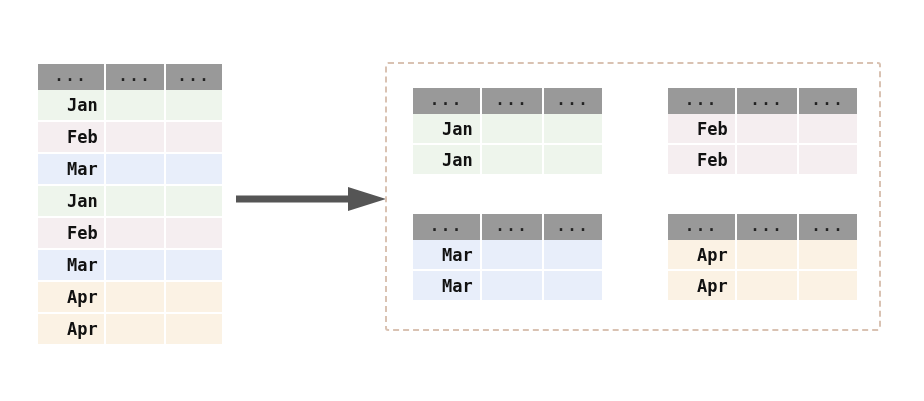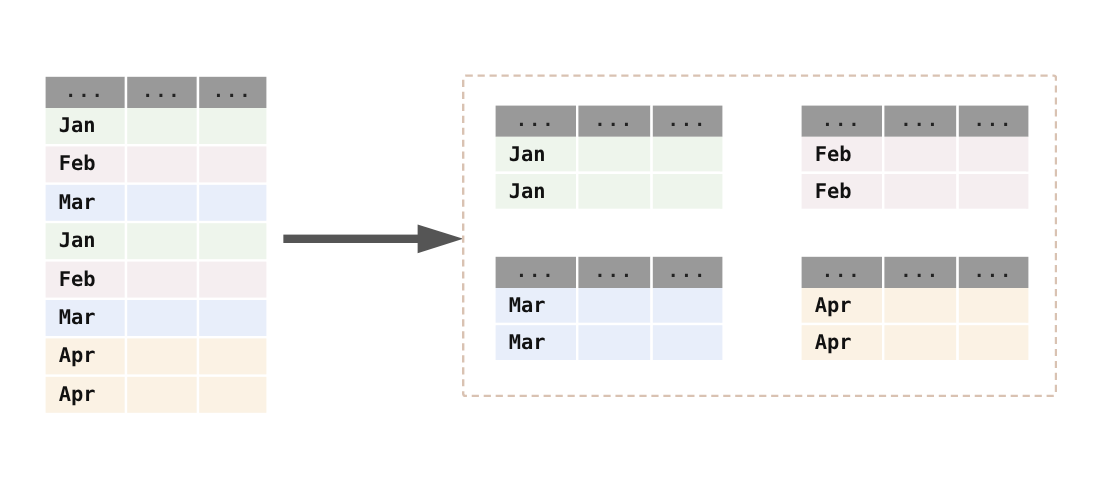--- a/index.html
+++ b/index.html
@@ -46,21 +46,21 @@
     display: flex;
     align-items: center;
     box-sizing: border-box;
     font-size: 17px;
     font-weight: bold;
     color: #111111;
     white-space: nowrap;
     overflow: hidden;
   }
   .tbl .cell.label {
-    padding-left: 11px;
+    padding-left: 29px;
   }
 
   
   .gap-col { width: 2px; background: #ffffff; flex: 0 0 auto; }
   .gap-row { height: 2px; background: #ffffff; flex: 0 0 auto; }
 
   
   #source-table {
     left: 38px;
     top: 64px;

